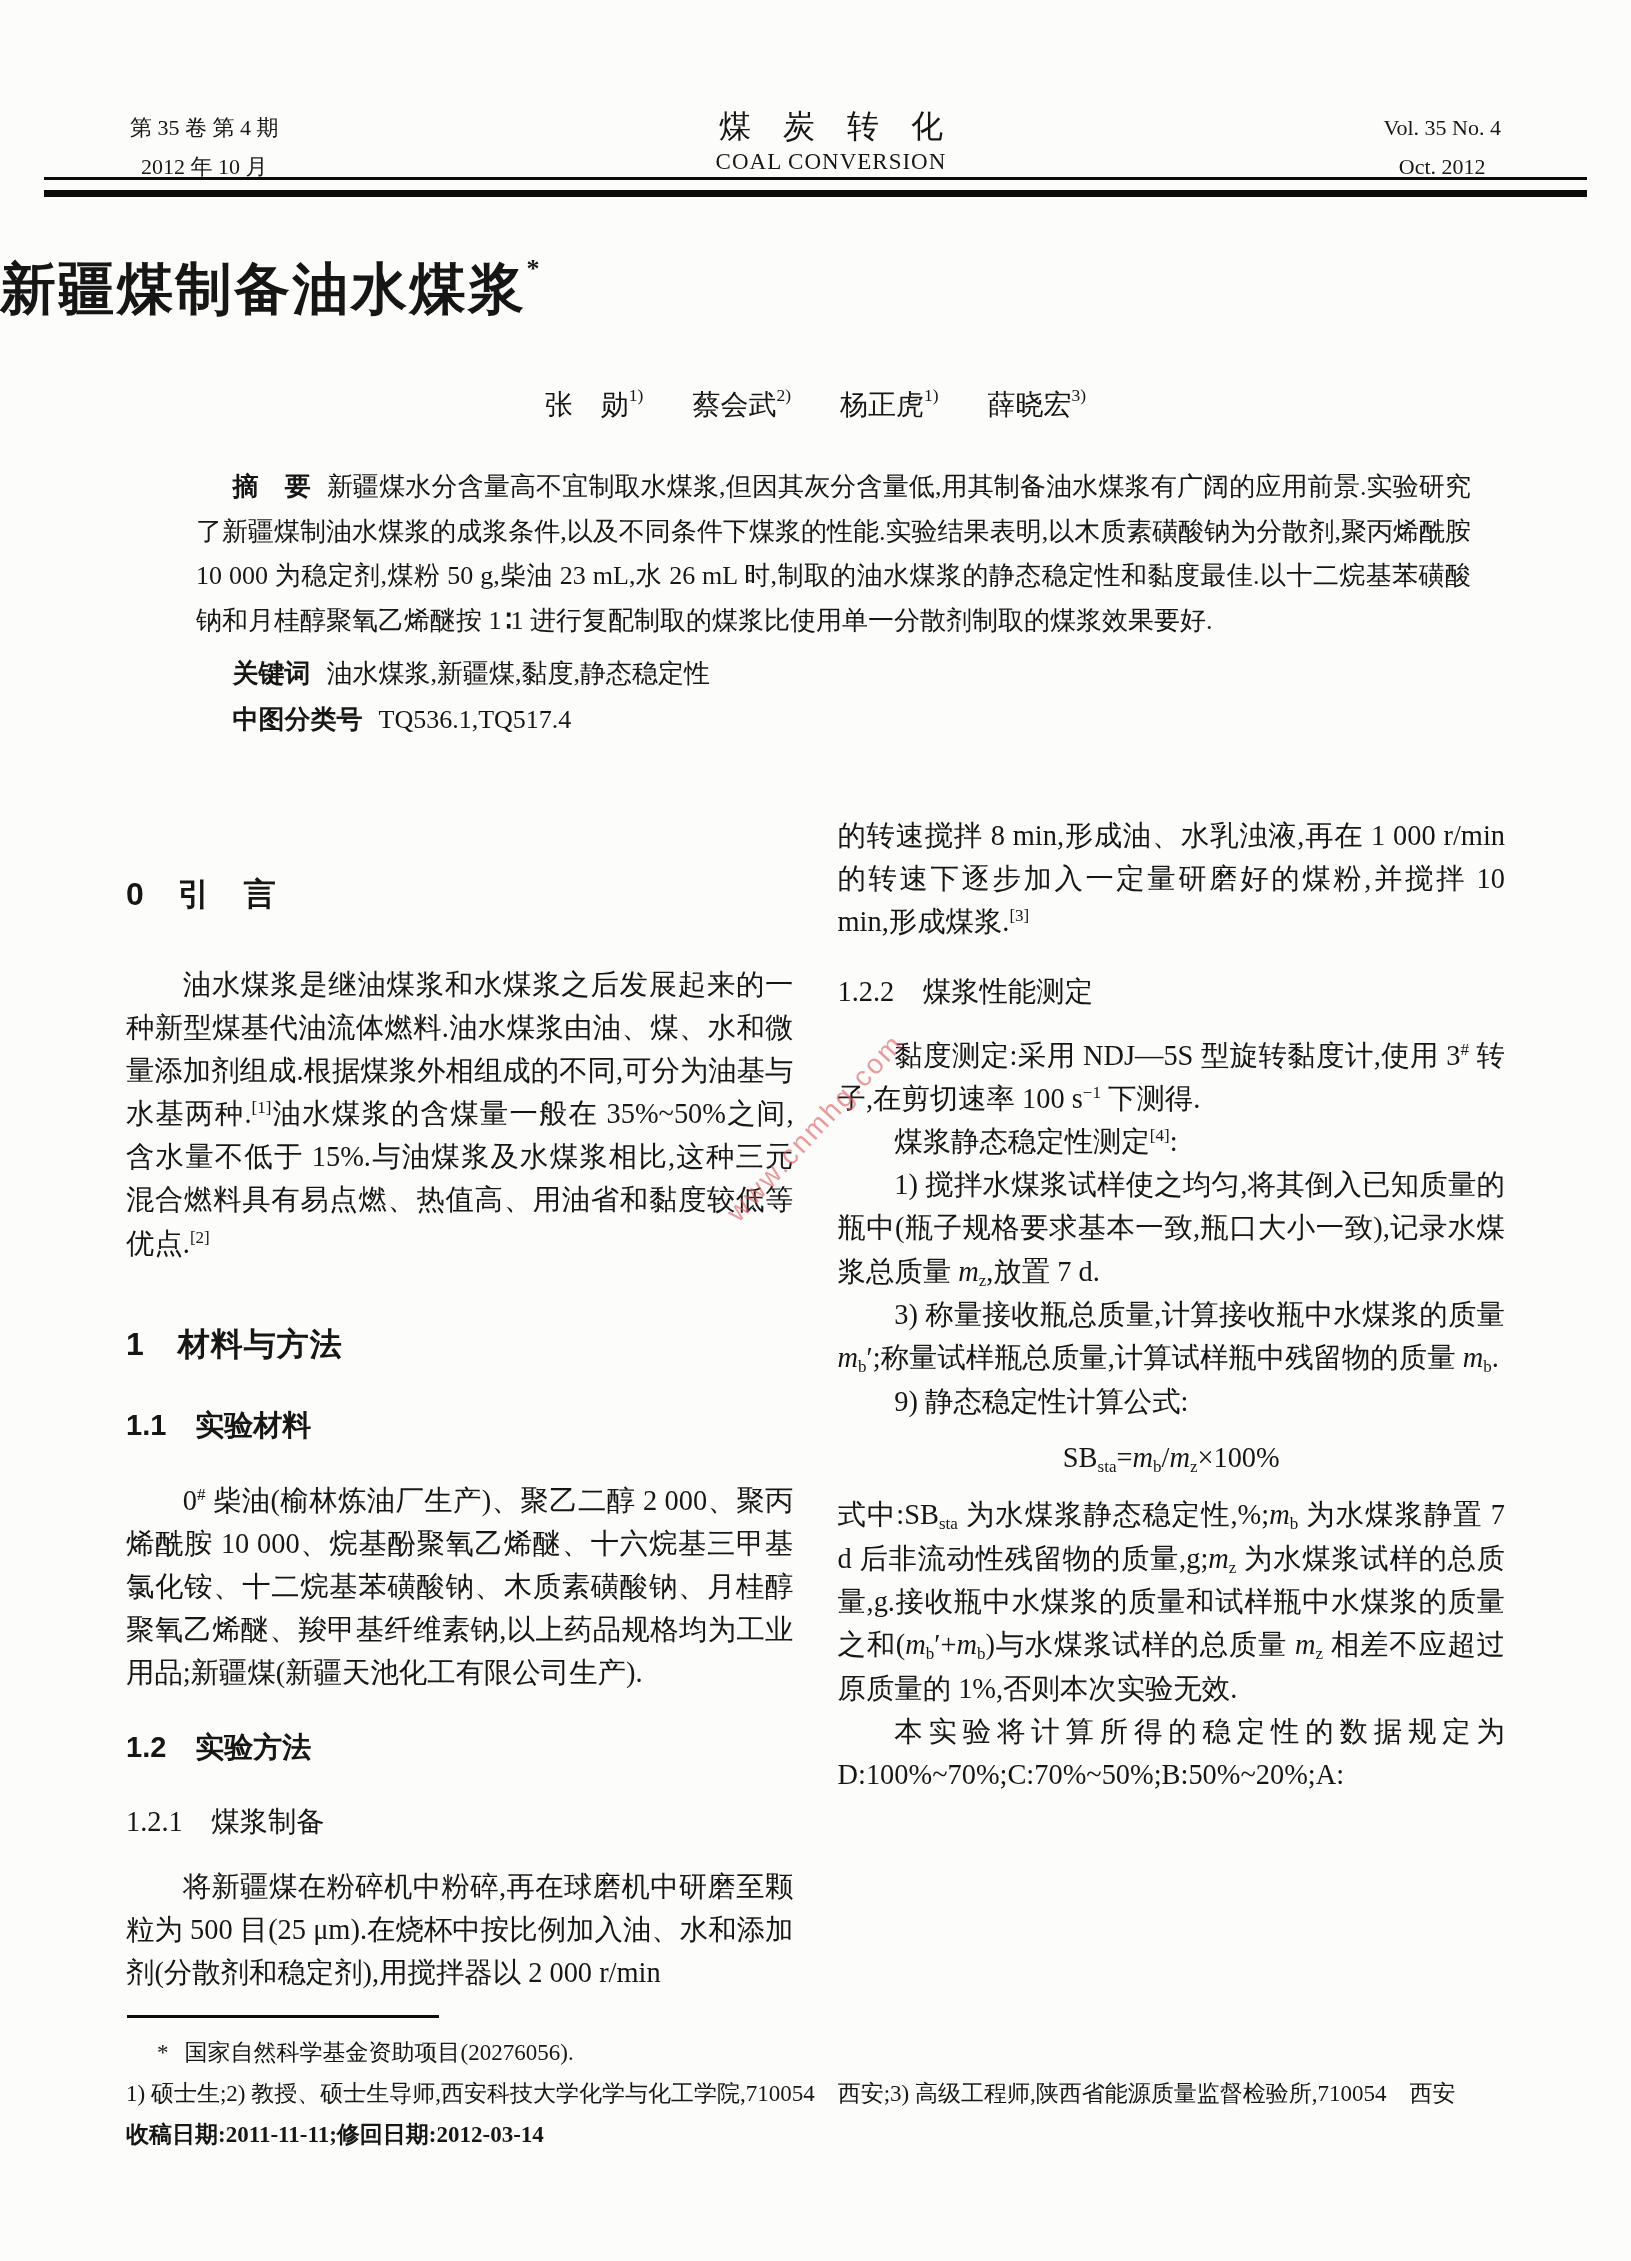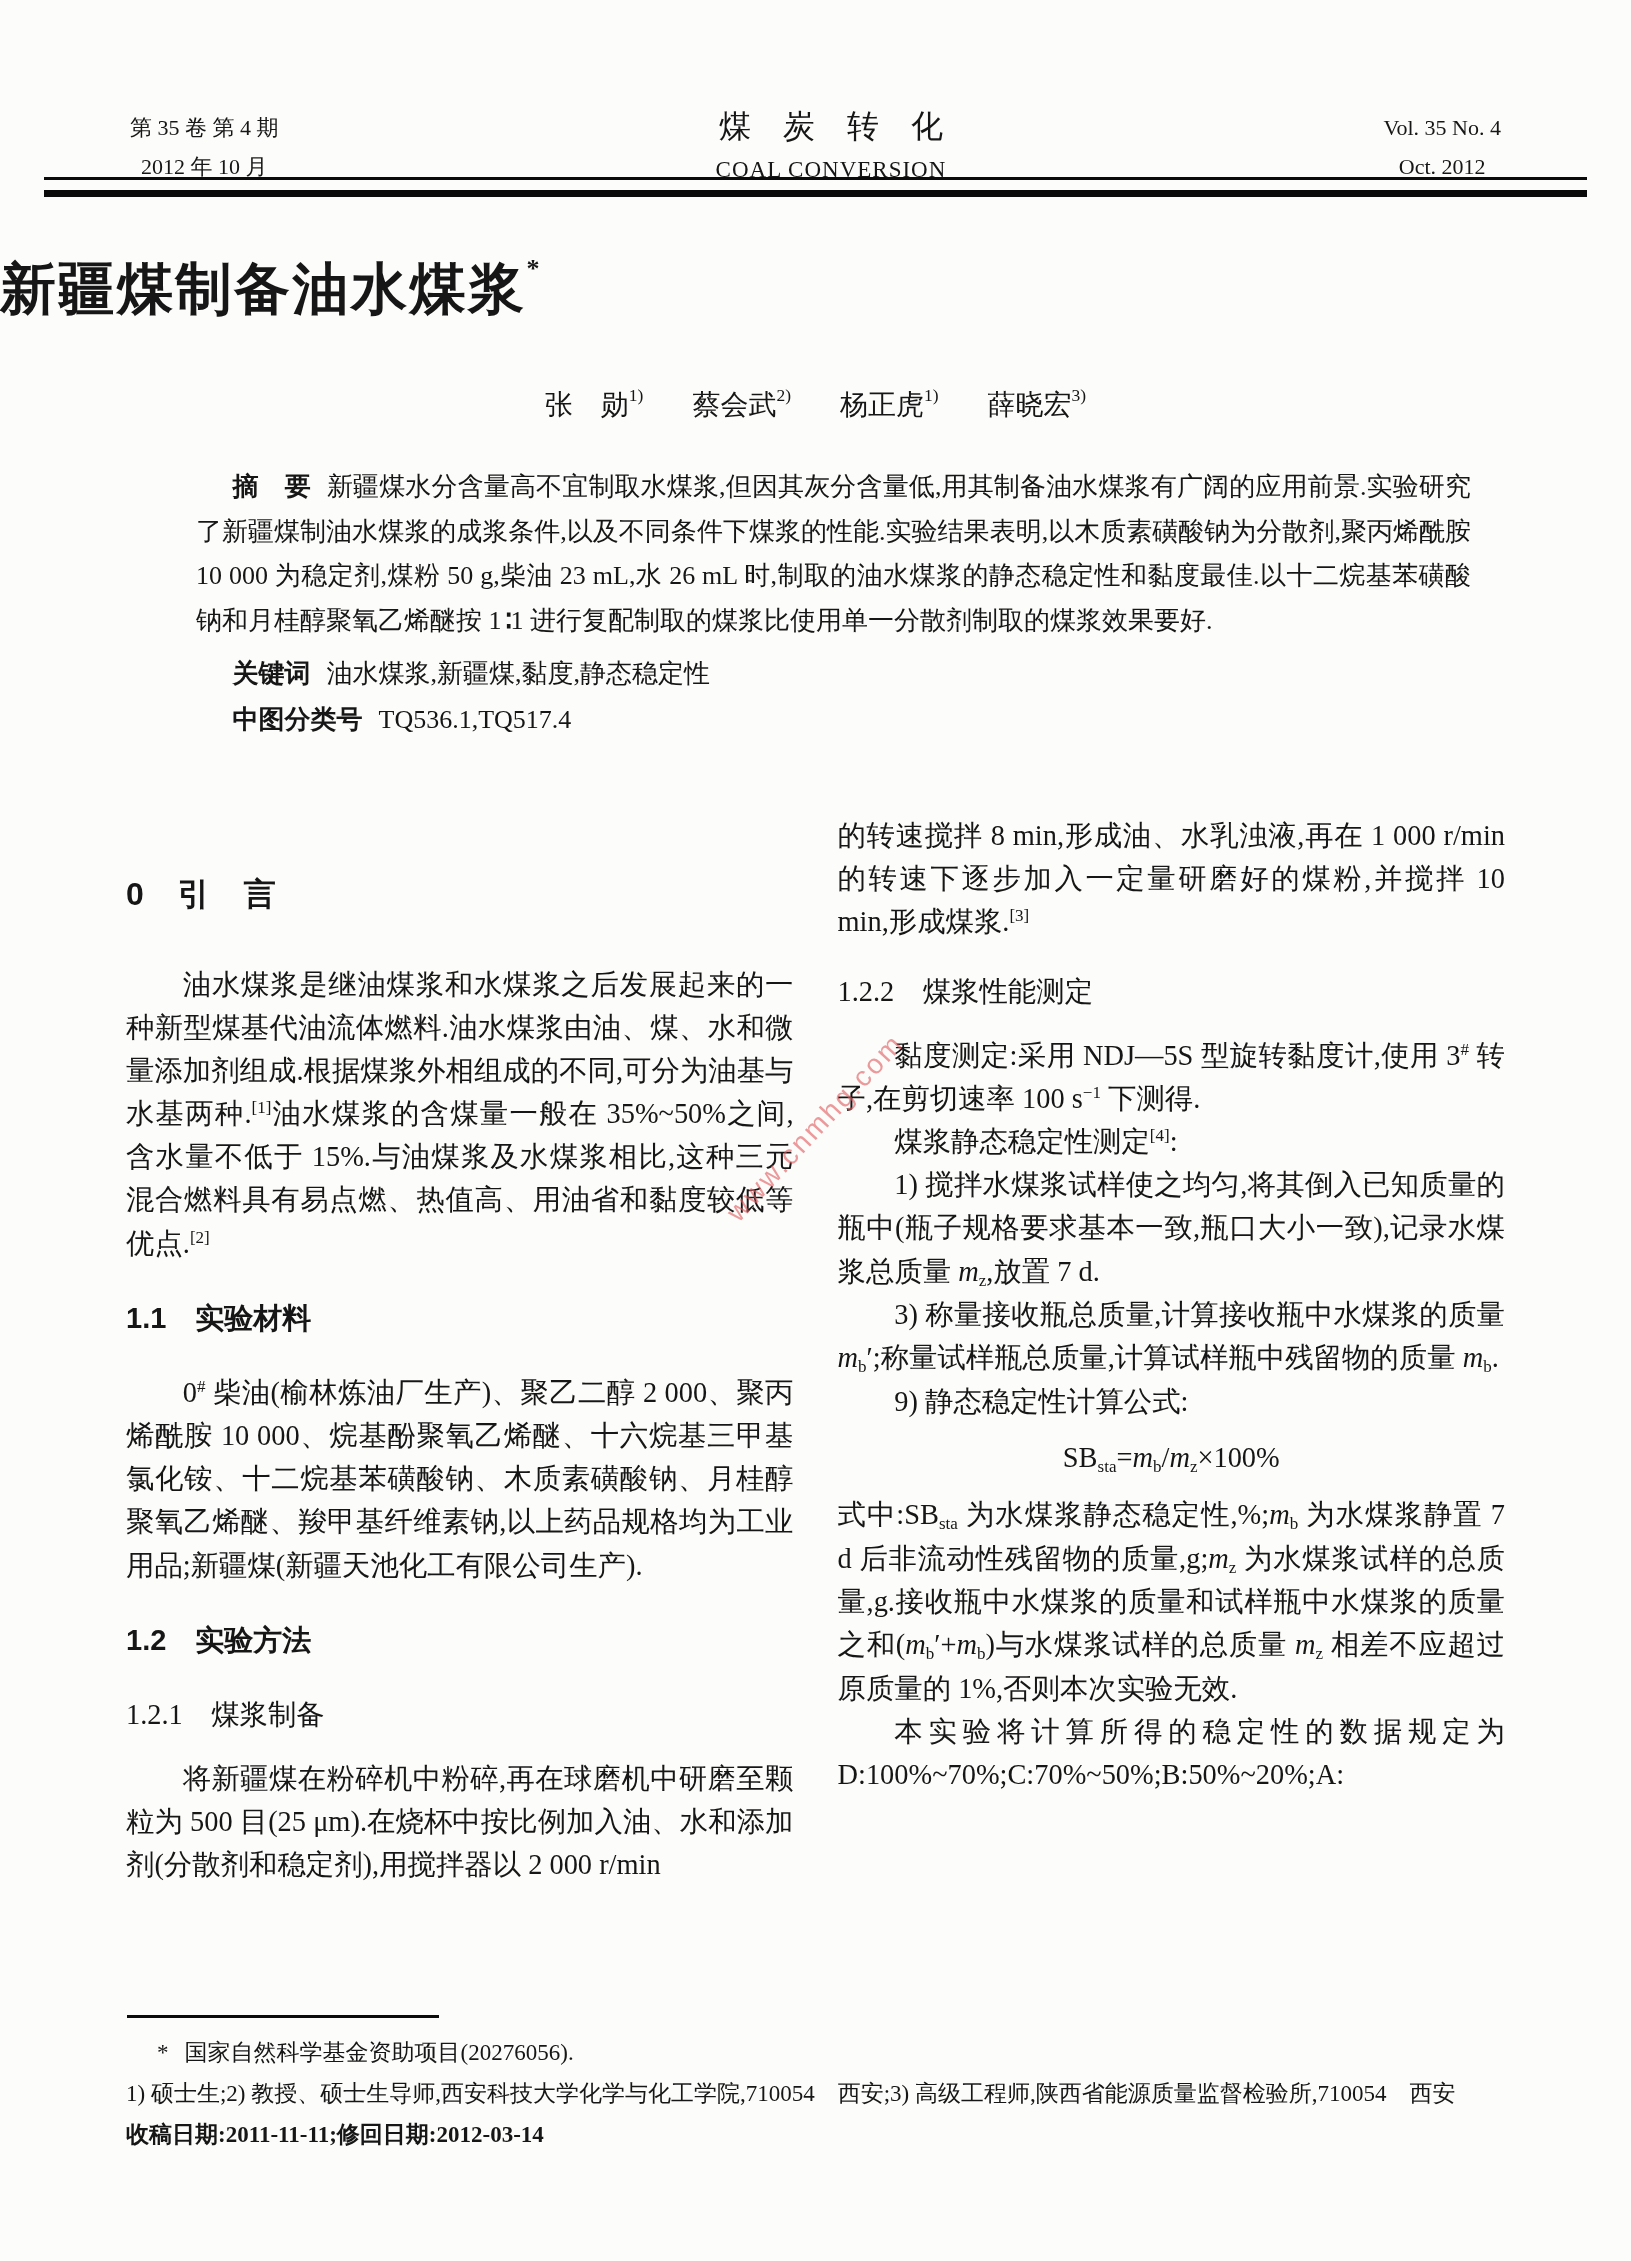--- a/index.html
+++ b/index.html
@@ -10,21 +10,21 @@
     color:#161616;
     font-family:"Liberation Serif","DejaVu Serif",serif;
     overflow:hidden;
   }
 
   
   .hdr{position:absolute;top:109px;left:130px;right:130px;display:flex;justify-content:space-between;align-items:flex-start;}
   .hdr-side{font-size:22px;line-height:1.75;text-align:center;}
   .hdr-center{text-align:center;}
   .journal-cn{font-size:32px;line-height:1.1;}
-  .journal-en{font-size:23px;letter-spacing:1px;margin-top:13px;}
+  .journal-en{font-size:23px;letter-spacing:1px;margin-top:5px;}
   .rule-thin{position:absolute;left:44px;right:44px;top:177px;height:2.5px;background:#0b0b0b;}
   .rule-thick{position:absolute;left:44px;right:44px;top:190px;height:7px;background:#0b0b0b;}
 
   
   .title{position:absolute;top:252px;left:0;width:100%;font-size:56px;font-weight:700;letter-spacing:2.5px;}
   .title sup{font-size:26px;vertical-align:31px;font-weight:700;}
   .authors{position:absolute;top:385px;left:0;width:100%;text-align:center;font-size:28px;}
   .author{display:inline-block;margin:0 21px;}
   .author sup{font-size:17.5px;vertical-align:13px;}
 
@@ -100,20 +100,21 @@
   <p class="kw-line"><span class="h-label">关键词</span><span>油水煤浆,新疆煤,黏度,静态稳定性</span></p>
   <p class="clc-line"><span class="h-label">中图分类号</span><span>TQ536.1,TQ517.4</span></p>
 </div>
 
 <div class="columns">
 
   <div class="col">
     <h2>0　引　言</h2>
     <p><span>油水煤浆是继油煤浆和水煤浆之后发展起来的一种新型煤基代油流体燃料.油水煤浆由油、煤、水和微量添加剂组成.根据煤浆外相组成的不同,可分为油基与水基两种.</span><sup>[1]</sup><span>油水煤浆的含煤量一般在 35%~50%之间,含水量不低于 15%.与油煤浆及水煤浆相比,这种三元混合燃料具有易点燃、热值高、用油省和黏度较低等优点.</span><sup>[2]</sup></p>
 
+    <h2 class="mt-lg">1　材料与方法</h2>
     <h3>1.1　实验材料</h3>
     <p><span>0</span><sup>#</sup><span> 柴油(榆林炼油厂生产)、聚乙二醇 2 000、聚丙烯酰胺 10 000、烷基酚聚氧乙烯醚、十六烷基三甲基氯化铵、十二烷基苯磺酸钠、木质素磺酸钠、月桂醇聚氧乙烯醚、羧甲基纤维素钠,以上药品规格均为工业用品;新疆煤(新疆天池化工有限公司生产).</span></p>
 
     <h3>1.2　实验方法</h3>
     <h4>1.2.1　煤浆制备</h4>
     <p>将新疆煤在粉碎机中粉碎,再在球磨机中研磨至颗粒为 500 目(25 μm).在烧杯中按比例加入油、水和添加剂(分散剂和稳定剂),用搅拌器以 2 000 r/min</p>
   </div>
 
   <div class="col">
     <p class="noindent"><span>的转速搅拌 8 min,形成油、水乳浊液,再在 1 000 r/min 的转速下逐步加入一定量研磨好的煤粉,并搅拌 10 min,形成煤浆.</span><sup>[3]</sup></p>

